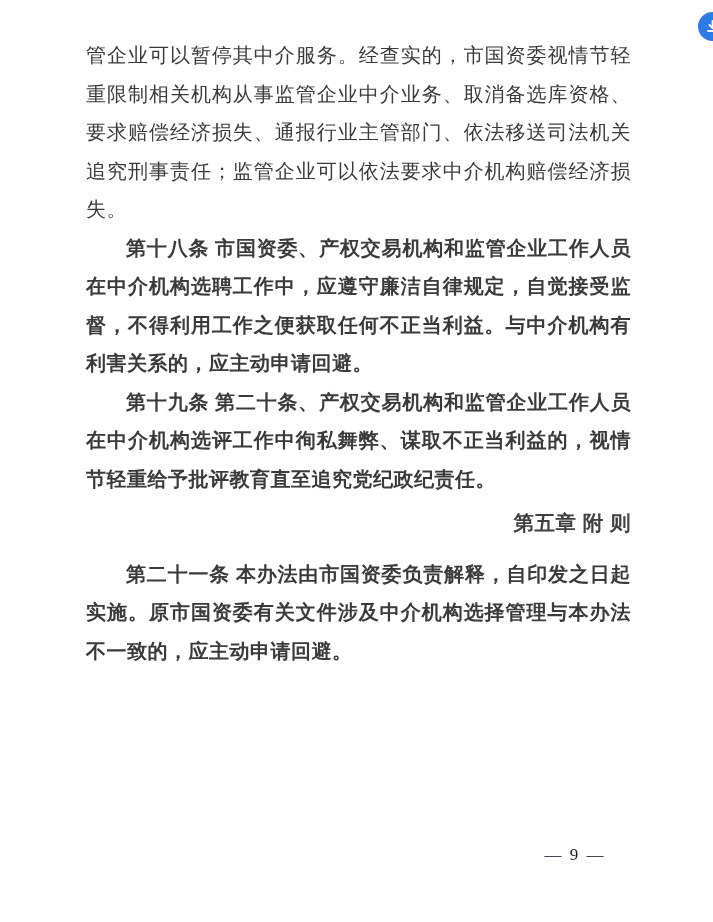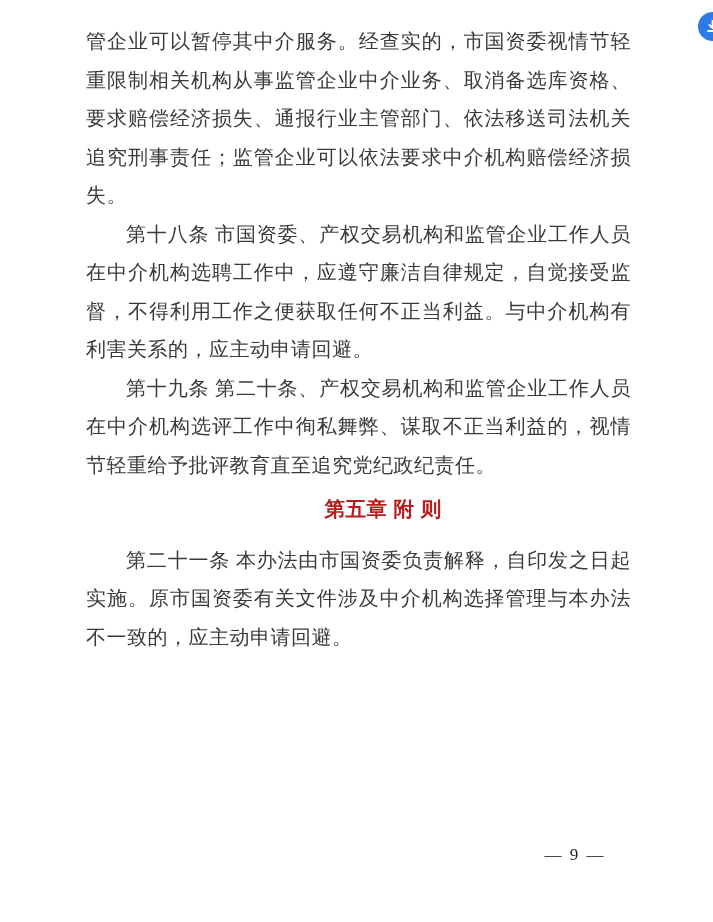--- a/index.html
+++ b/index.html
@@ -15,44 +15,45 @@
     font-family: "Liberation Serif", "DejaVu Serif", serif;
   }
   .page {
     position: absolute;
     inset: 0;
     background: #ffffff;
   }
   .content {
     position: absolute;
     left: 86px;
-    top: 22px;
+    top: 36px;
     width: 545px;
     color: #3a3a3a;
     font-size: 20px;
     line-height: 38.5px;
     text-align: justify;
     text-justify: inter-character;
     letter-spacing: 0.5px;
   }
   .content p {
     margin: 0;
   }
   .content p.indent {
     text-indent: 2em;
+    font-weight: bold;
   }
   .section-heading {
     font-family: "Liberation Sans", "DejaVu Sans", sans-serif;
     font-weight: bold;
-    color: #b91c1c;
+    color: #404040;
     font-size: 20.5px;
     line-height: 38.5px;
     margin: 6px 0 12px 0;
     text-indent: 2.4em;
-    text-align: center;
+    text-align: right;
   }
   .page-number {
     position: absolute;
     top: 845px;
     left: 505px;
     width: 140px;
     text-align: center;
     font-size: 17px;
     color: #1d1d2e;
     letter-spacing: 2px;

